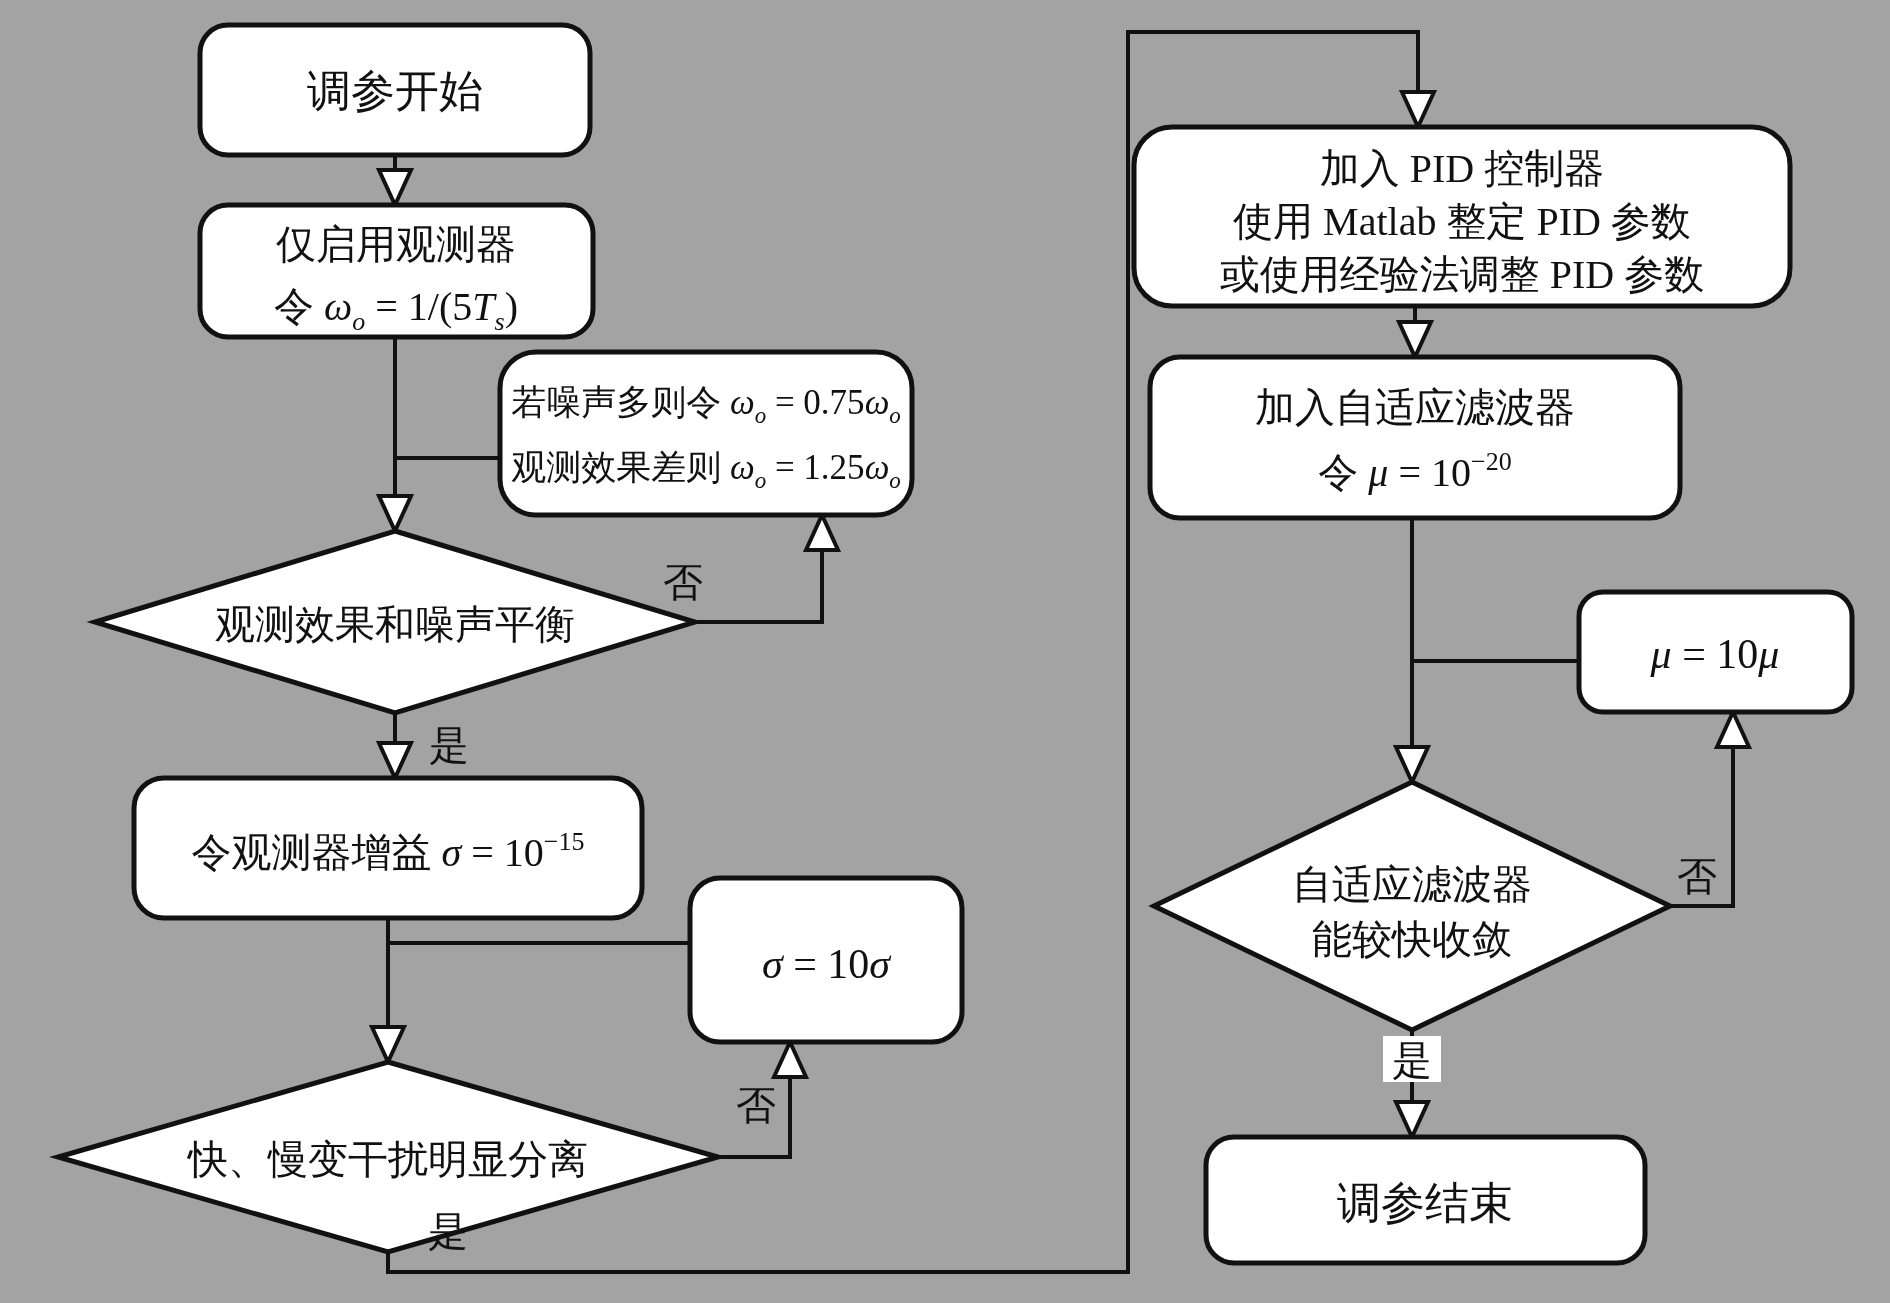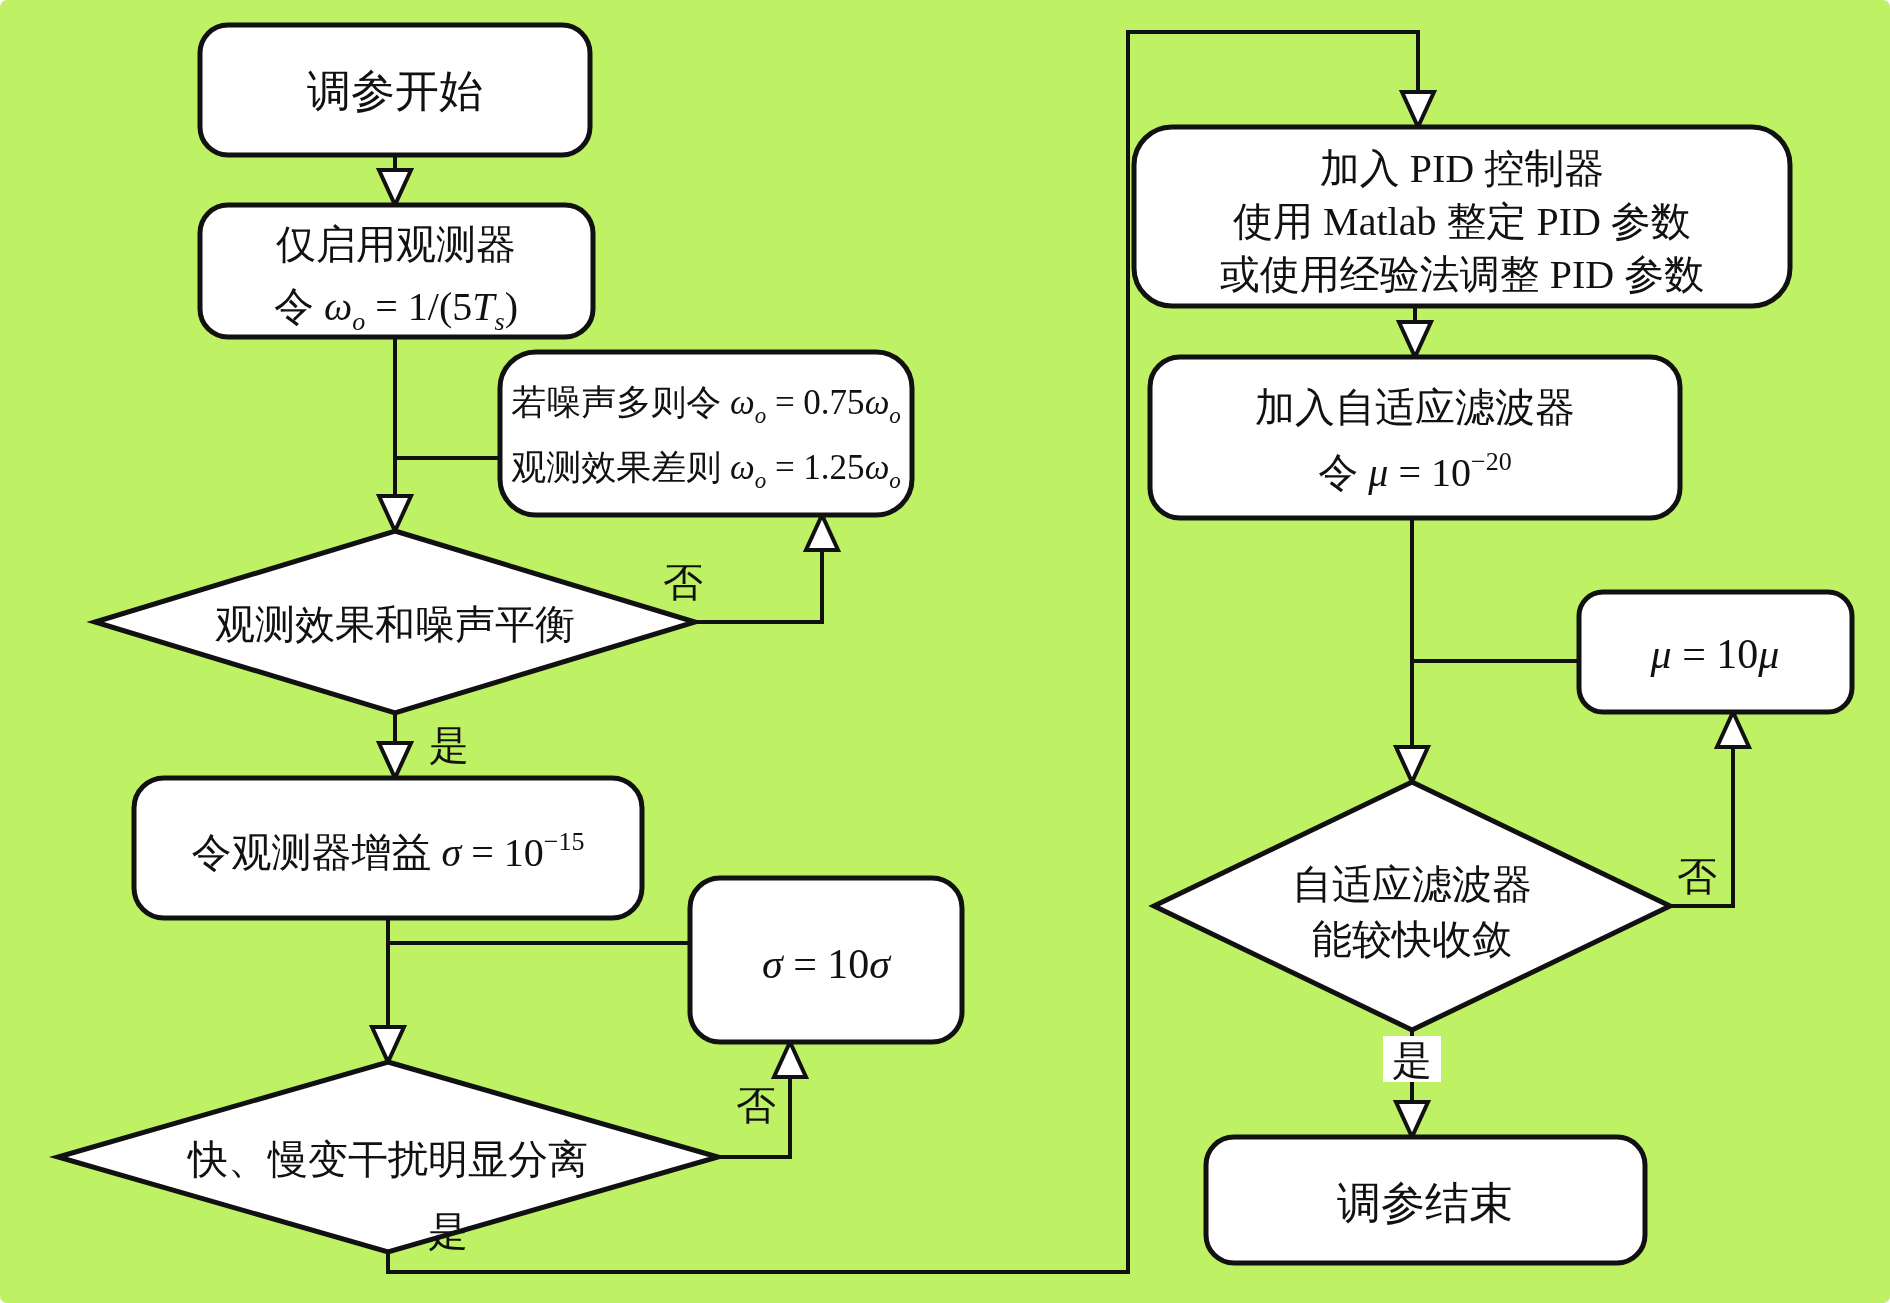--- a/index.html
+++ b/index.html
@@ -1,16 +1,16 @@
 <!DOCTYPE html>
 <html><head>
 <meta charset="utf-8">
 <style>
   html,body{margin:0;padding:0;background:#ffffff;}
-  .stage{position:relative;width:1890px;height:1303px;background:#bef264;overflow:hidden;border-radius:7px;}
+  .stage{position:relative;width:1890px;height:1303px;background:#a3a3a3;overflow:hidden;}
   svg{display:block;}
   .shape{fill:#ffffff;stroke:#111111;stroke-width:5;}
   .conn{fill:none;stroke:#111111;stroke-width:4;}
   .arrow{fill:#ffffff;stroke:#111111;stroke-width:4;stroke-linejoin:miter;}
   text{font-family:"Liberation Serif","DejaVu Serif",serif;fill:#111111;}
   .t40{font-size:40px;}
   .t44{font-size:44px;}
   .t42{font-size:42px;}
   .t35{font-size:35px;}
   .lab{font-size:40px;}

